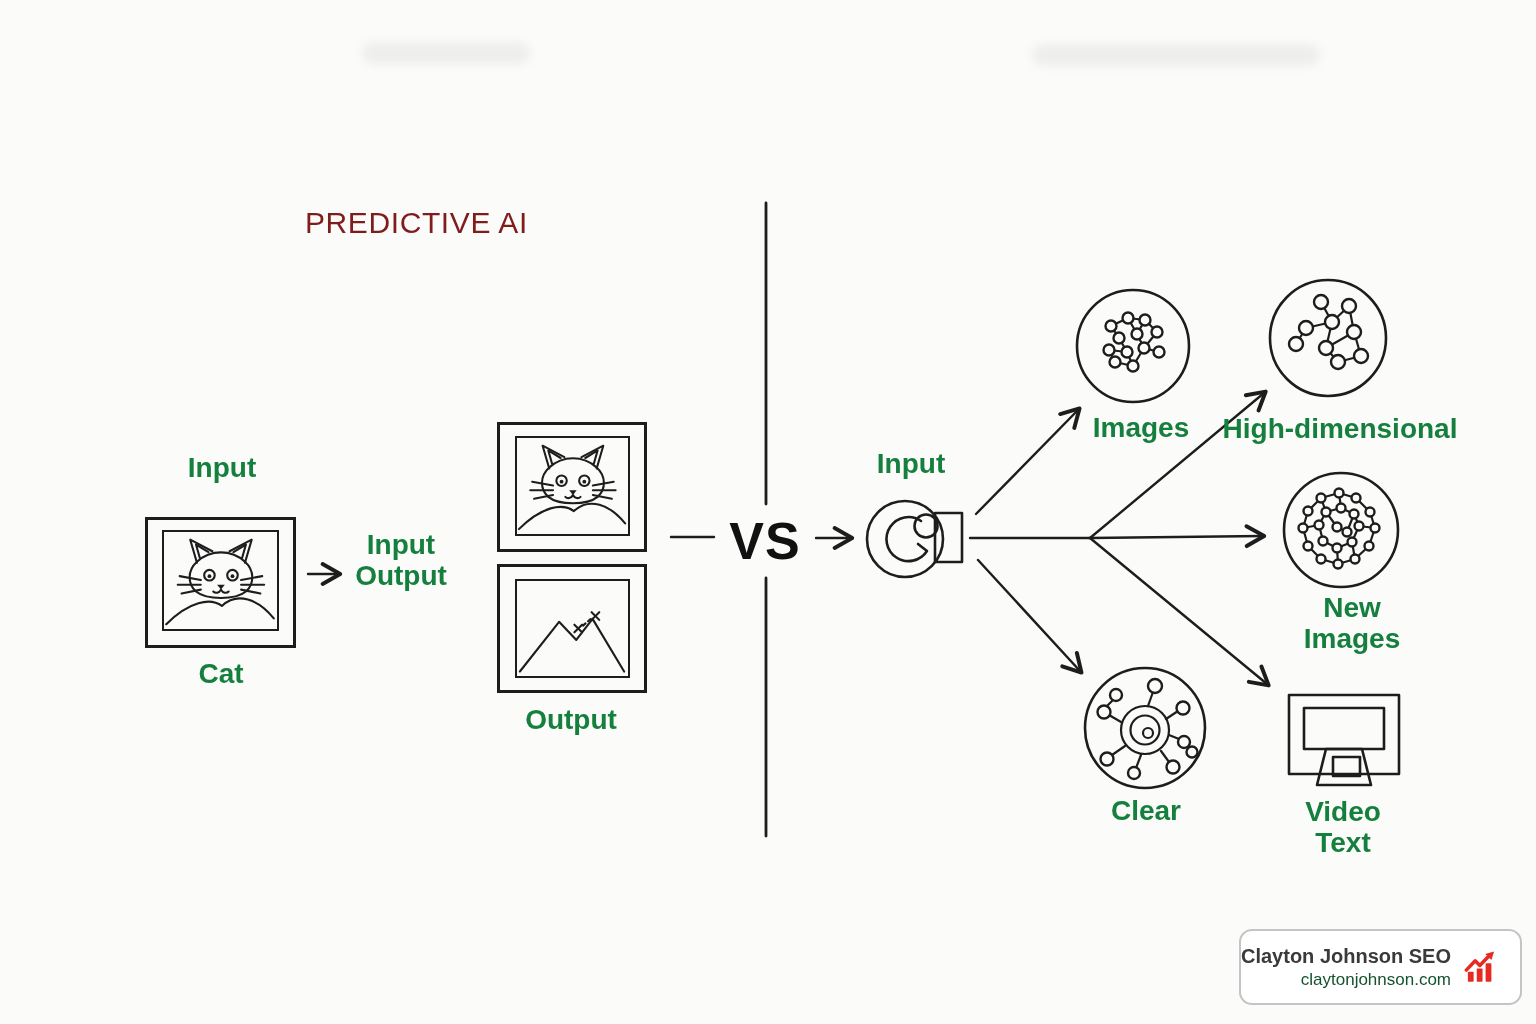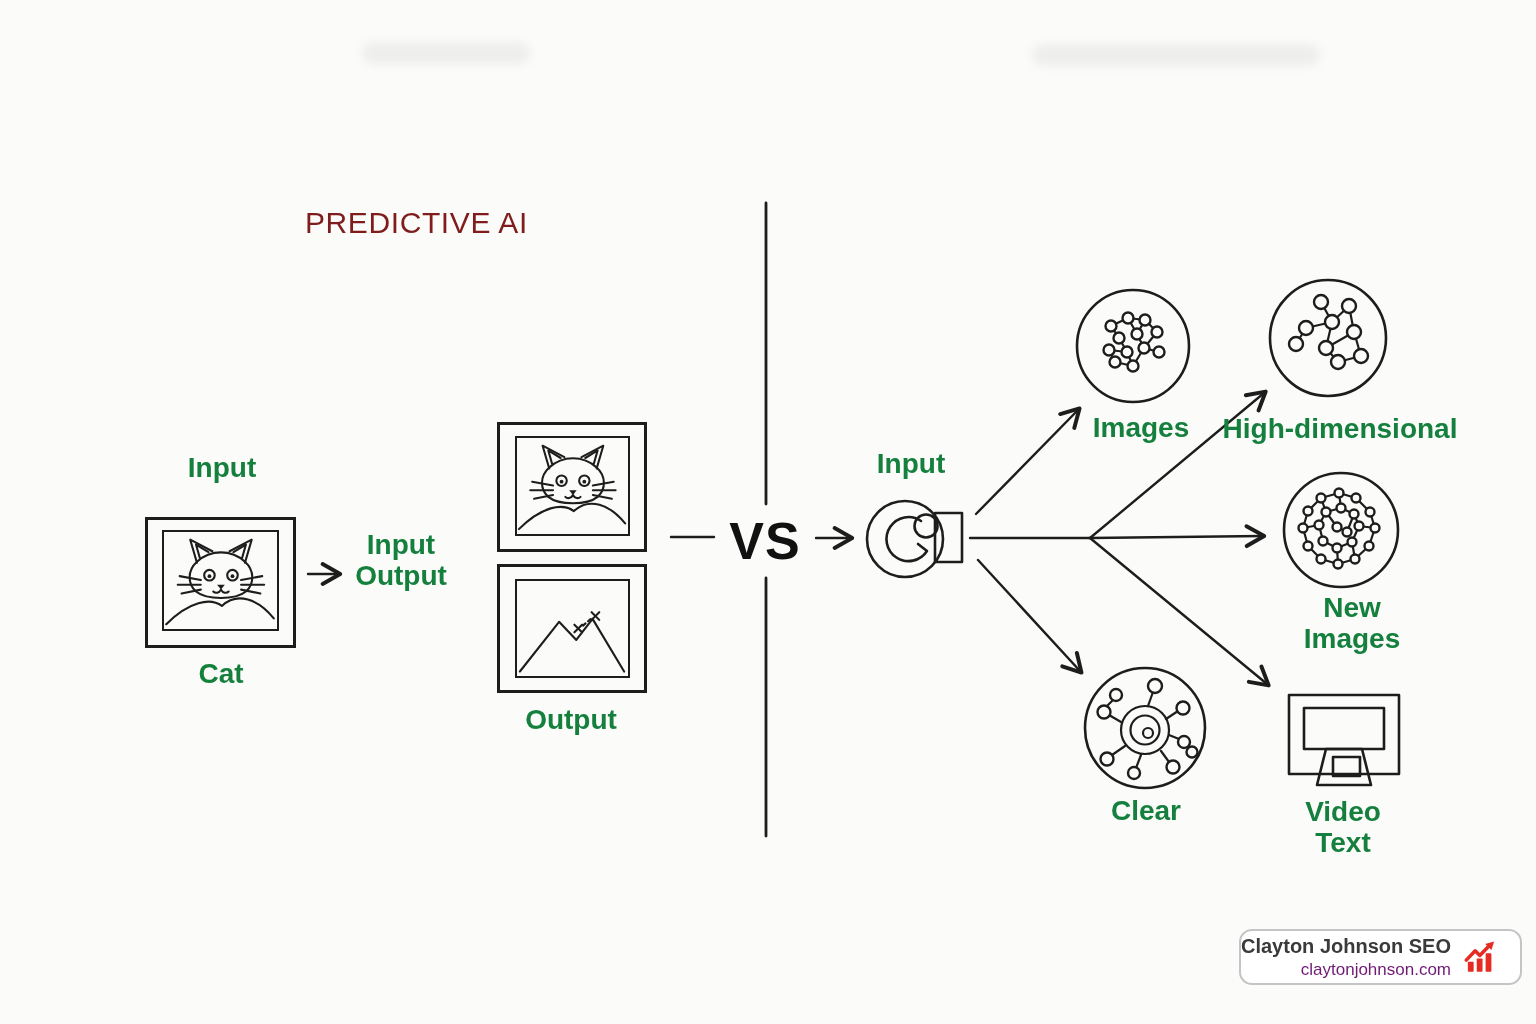--- a/index.html
+++ b/index.html
@@ -35,29 +35,29 @@
   .frame{position:absolute;border:3px solid var(--ink);box-sizing:border-box;}
   .frame-inner{position:absolute;border:2.5px solid var(--ink);box-sizing:border-box;}
   svg .s{fill:none;stroke:var(--ink);stroke-width:2.6;stroke-linecap:round;stroke-linejoin:round;}
   svg .thin{fill:none;stroke:var(--ink);stroke-width:2.2;stroke-linecap:round;stroke-linejoin:round;}
   svg .n{fill:var(--bg);stroke:var(--ink);stroke-width:2.4;}
   .ghost{
     position:absolute;height:22px;border-radius:10px;
     background:rgba(0,0,0,.05);filter:blur(5px);
   }
   .badge{
-    position:absolute;left:1239px;top:929px;width:283px;height:56px;
+    position:absolute;left:1239px;top:929px;width:283px;height:76px;
     background:#ffffff;border:2px solid #c4c4c4;border-radius:13px;
     box-sizing:border-box;
     display:flex;align-items:center;justify-content:flex-end;
     gap:13px;padding-right:22px;
   }
   .badge-text{display:flex;flex-direction:column;align-items:flex-end;gap:2px;}
   .badge-title{font-size:20px;font-weight:700;color:#3a3a3a;white-space:nowrap;}
-  .badge-domain{font-size:17px;font-weight:400;color:#701a75;white-space:nowrap;}
+  .badge-domain{font-size:17px;font-weight:400;color:#14532d;white-space:nowrap;}
 </style>
 </head>
 <body>
 
 <div class="canvas">
 
   <div class="ghost" style="left:362px;top:42px;width:168px;"></div>
   <div class="ghost" style="left:1032px;top:44px;width:288px;"></div>
 
   <svg class="abs" style="left:0;top:0;" width="1536" height="1024" viewBox="0 0 1536 1024">

